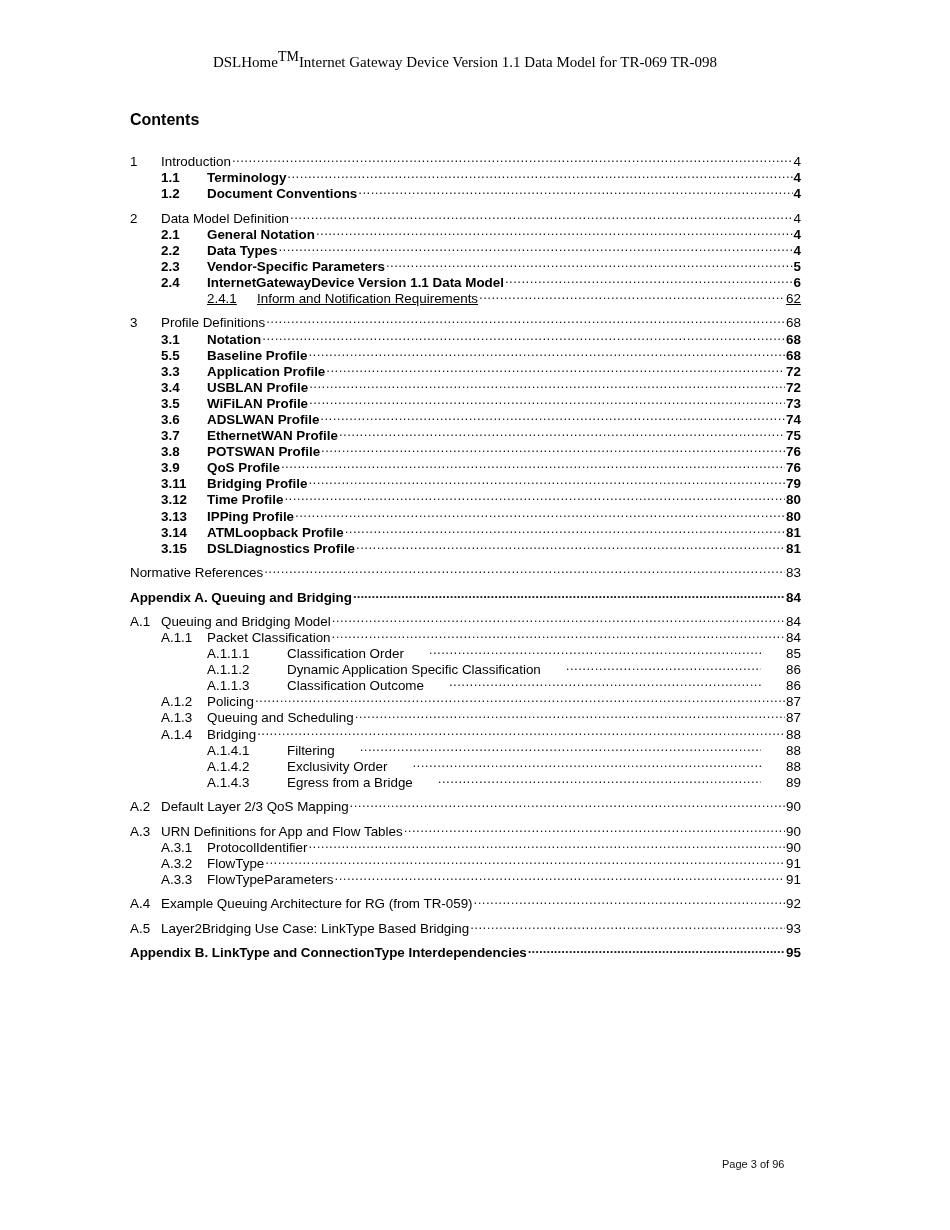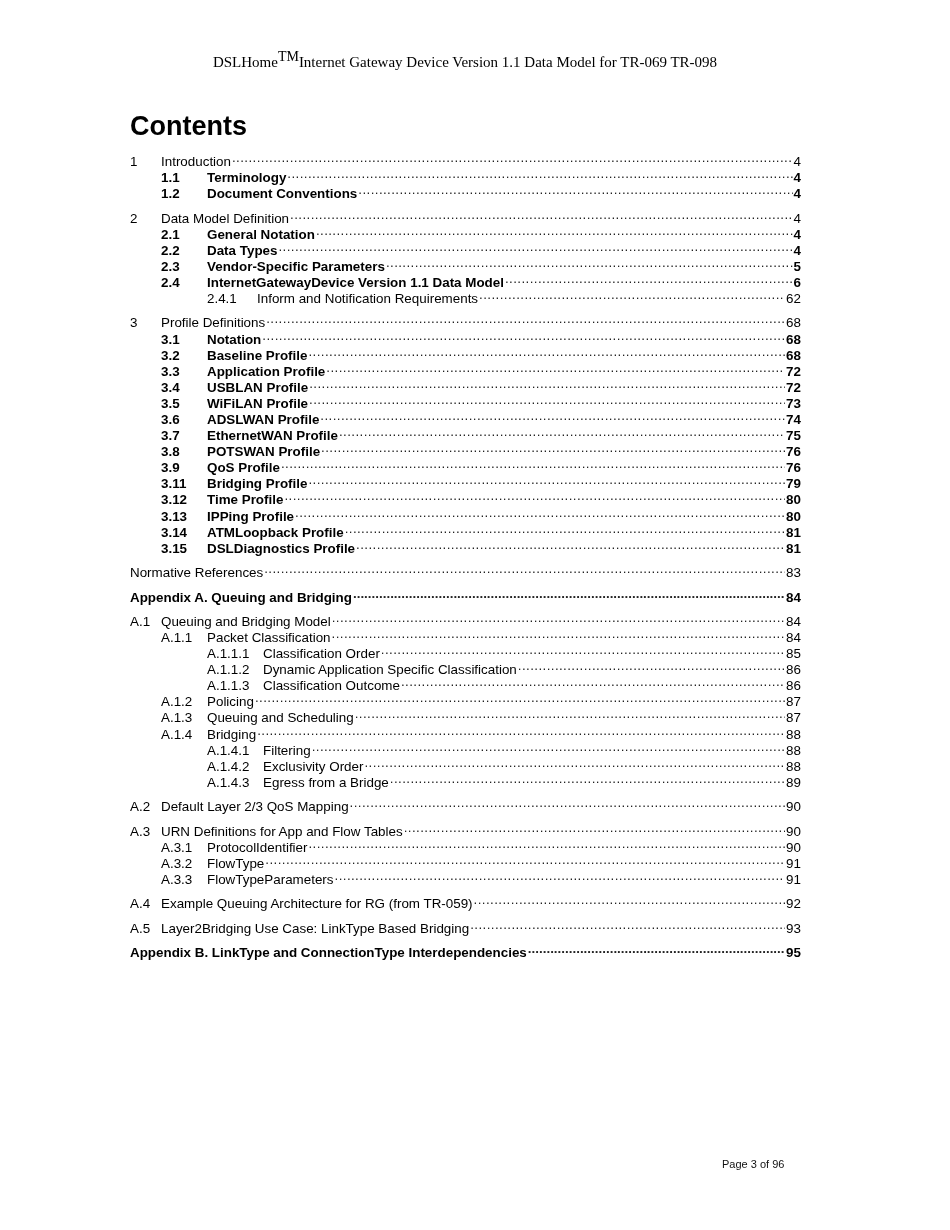--- a/index.html
+++ b/index.html
@@ -1,33 +1,33 @@
 <!DOCTYPE html>
 <html><head>
 <meta charset="utf-8">
 <style>
   html, body { margin:0; padding:0; background:#ffffff; }
   body { width:950px; height:1230px; position:relative; overflow:hidden; color:#000; }
   .header { position:absolute; top:54px; left:0; width:930px; text-align:center;
     font-family:"Liberation Serif", serif; font-size:15px; }
   .header sup { font-size:14px; vertical-align:super; line-height:0; }
   .title { position:absolute; top:111px; left:130px; font-family:"Liberation Sans", sans-serif;
-    font-size:27px; font-weight:bold; margin:0; }
+    font-size:16px; font-weight:bold; margin:0; }
   .toc { position:absolute; top:150px; left:130px; width:671px;
     font-family:"Liberation Sans", sans-serif; font-size:13.4px; }
   .row { display:flex; align-items:baseline; height:16.1px; line-height:16.1px; white-space:nowrap; }
   .row.gap { margin-top:8.3px; }
   .row.bold { font-weight:bold; }
   .num { display:inline-block; flex:0 0 auto; }
   .lvl0 .num { width:31px; }
   .lvl1 { padding-left:31px;font-weight:bold; } .lvl1 .num { width:46px; }
-  .lvl2 { padding-left:77px; } .lvl2 .num { width:50px; }
+  .lvl2 { padding-left:77px;text-decoration:underline; } .lvl2 .num { width:50px; }
   .lvlA1 .num { width:31px; }
   .lvlA2 { padding-left:31px; } .lvlA2 .num { width:46px; }
-  .lvlA3 { padding-left:77px; } .lvlA3 .num { width:56px; }
+  .lvlA3 { padding-left:77px;gap:24px; } .lvlA3 .num { width:56px; }
   .label { flex:0 0 auto; }
   .dots { flex:1 1 auto; overflow:hidden; margin:0 1px; position:relative; height:16px; }
   .dots::after { content:"................................................................................................................................................................................................................................................................................................................................................."; position:absolute; left:0; right:0; bottom:0; line-height:16px; letter-spacing:0.4px; color:#222; font-weight:normal; overflow:hidden; white-space:nowrap; }
   .row.bold .dots::after { font-weight:bold; letter-spacing:0; }
   .page { flex:0 0 auto; text-align:right; }
   .footer { position:absolute; top:1158px; left:722px; font-family:"Liberation Sans", sans-serif; font-size:11px; color:#111; }
 </style>
 </head>
 <body>
 
@@ -98,21 +98,21 @@
       <span class="dots"></span>
       <span class="page">68</span>
     </div>
     <div class="row lvl1">
       <span class="num">3.1</span>
       <span class="label">Notation</span>
       <span class="dots"></span>
       <span class="page">68</span>
     </div>
     <div class="row lvl1">
-      <span class="num">3.2</span>
+      <span class="num">5.5</span>
       <span class="label">Baseline Profile</span>
       <span class="dots"></span>
       <span class="page">68</span>
     </div>
     <div class="row lvl1">
       <span class="num">3.3</span>
       <span class="label">Application Profile</span>
       <span class="dots"></span>
       <span class="page">72</span>
     </div>

